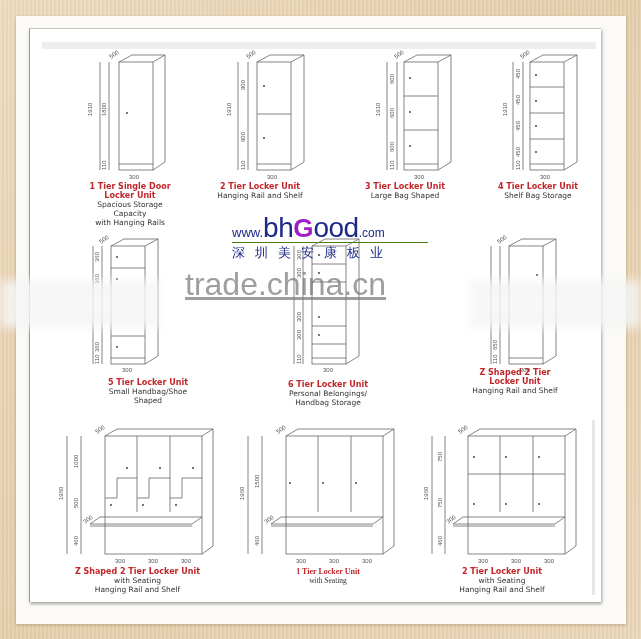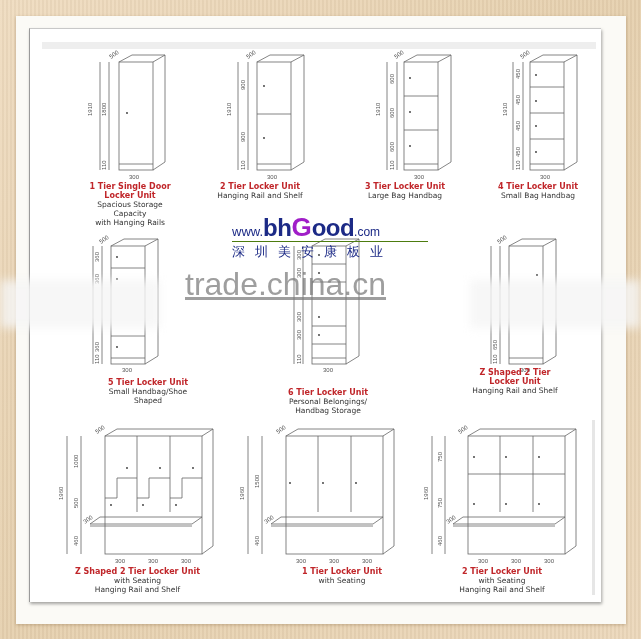--- a/index.html
+++ b/index.html
@@ -12,21 +12,21 @@
   .topbar{position:absolute;left:42px;top:42px;width:554px;height:7px;background:#eeeeee;}
   .rightbar{position:absolute;left:592px;top:420px;width:3px;height:175px;background:#e6e6e6;}
   .cell{position:absolute;}
   svg{position:absolute;left:0;top:0;overflow:visible;}
   .cap{position:absolute;text-align:center;line-height:9px;}
   .cap .t{color:#c0262a;font-weight:bold;font-size:8px;display:block;}
   .cap .s{color:#333;font-size:7.5px;display:block;}
   .logo{position:absolute;left:232px;top:212px;width:200px;}
   .logo .url{font-family:"Liberation Sans",sans-serif;color:#1c2a86;white-space:nowrap;}
   .logo .www{font-size:13px;}
-  .logo .bh{font-size:24px;font-weight:bold;letter-spacing:-0.5px;margin-top:17px;}
+  .logo .bh{font-size:28px;font-weight:normal;letter-spacing:-0.5px;margin-top:17px;}
   .logo .G{color:#a01ec8;font-size:26px;font-weight:bold;}
   .logo .com{font-size:12px;}
   .logo .cn{font-family:"DejaVu Serif",serif;color:#1c2a86;font-size:13px;letter-spacing:10px;margin-top:-2px;border-top:1px solid #4d7c0f;padding-top:1px;width:196px;}
   .wm{position:absolute;left:185px;top:266px;font-family:"Liberation Sans",sans-serif;font-size:32px;color:rgba(120,120,120,0.72);letter-spacing:0px;text-decoration:underline;}
   .blur{position:absolute;height:48px;background:rgba(245,245,245,0.82);filter:blur(5px);}
   .dimtxt{font-family:"Liberation Sans",sans-serif;font-size:6px;fill:#555;}
 </style>
 </head>
 <body>
 
@@ -107,21 +107,21 @@
     <text class="dimtxt" x="10" y="64" transform="rotate(-90 10 64)">1910</text>
     <text class="dimtxt" x="24" y="32" transform="rotate(-90 24 32)">600</text>
     <text class="dimtxt" x="24" y="66" transform="rotate(-90 24 66)">600</text>
     <text class="dimtxt" x="24" y="100" transform="rotate(-90 24 100)">600</text>
     <text class="dimtxt" x="24" y="118" transform="rotate(-90 24 118)">110</text>
     <text class="dimtxt" x="44" y="127">300</text>
   </svg>
 </div>
 <div class="cap" style="left:345px;top:182px;width:120px;">
   <span class="t">3 Tier Locker Unit</span>
-  <span class="s">Large Bag Handbag</span>
+  <span class="s">Large Bag Shaped</span>
 </div>
 
 <div class="cell" style="left:500px;top:52px;width:100px;height:120px;">
   <svg width="100" height="120">
     <g stroke="#666" fill="none" stroke-width="0.8">
       <line x1="13" y1="10" x2="13" y2="118"></line>
         <line x1="23" y1="10" x2="23" y2="118"></line>
       <rect x="30" y="10" width="34" height="108"></rect>
       <polyline points="30,10 43,3 77,3 64,10"></polyline>
         <polyline points="77,3 77,110 64,118"></polyline>
@@ -139,21 +139,21 @@
     <text class="dimtxt" x="20" y="27" transform="rotate(-90 20 27)">450</text>
     <text class="dimtxt" x="20" y="53" transform="rotate(-90 20 53)">450</text>
     <text class="dimtxt" x="20" y="79" transform="rotate(-90 20 79)">450</text>
     <text class="dimtxt" x="20" y="105" transform="rotate(-90 20 105)">450</text>
     <text class="dimtxt" x="20" y="118" transform="rotate(-90 20 118)">110</text>
     <text class="dimtxt" x="40" y="127">300</text>
   </svg>
 </div>
 <div class="cap" style="left:478px;top:182px;width:120px;">
   <span class="t">4 Tier Locker Unit</span>
-  <span class="s">Small Bag Handbag</span>
+  <span class="s">Shelf Bag Storage</span>
 </div>
 
 <div class="cell" style="left:85px;top:238px;width:90px;height:130px;">
   <svg width="90" height="130">
     <g stroke="#666" fill="none" stroke-width="0.8">
       <line x1="8" y1="8" x2="8" y2="126"></line>
         <line x1="17" y1="8" x2="17" y2="126"></line>
       <rect x="26" y="8" width="34" height="118"></rect>
       <polyline points="26,8 39,1 73,1 60,8"></polyline>
         <polyline points="73,1 73,118 60,126"></polyline>
@@ -197,21 +197,21 @@
       <circle cx="29" cy="79" r="0.9" fill="#333"></circle>
       <circle cx="29" cy="97" r="0.9" fill="#333"></circle>
     <text class="dimtxt" x="11" y="22" transform="rotate(-90 11 22)">300</text>
     <text class="dimtxt" x="11" y="40" transform="rotate(-90 11 40)">300</text>
     <text class="dimtxt" x="11" y="84" transform="rotate(-90 11 84)">300</text>
     <text class="dimtxt" x="11" y="102" transform="rotate(-90 11 102)">300</text>
     <text class="dimtxt" x="11" y="126" transform="rotate(-90 11 126)">110</text>
     <text class="dimtxt" x="33" y="134">300</text>
   </svg>
 </div>
-<div class="cap" style="left:268px;top:388px;width:120px;">
+<div class="cap" style="left:268px;top:380px;width:120px;">
   <span class="t">6 Tier Locker Unit</span>
   <span class="s">Personal Belongings/</span>
   <span class="s">Handbag Storage</span>
 </div>
 
 <div class="cell" style="left:483px;top:238px;width:90px;height:130px;">
   <svg width="90" height="130">
     <g stroke="#666" fill="none" stroke-width="0.8">
       <line x1="8" y1="8" x2="8" y2="126"></line>
         <line x1="17" y1="8" x2="17" y2="126"></line>
@@ -291,21 +291,21 @@
     <text class="dimtxt" x="38" y="6" transform="rotate(-35 38 6)">500</text>
     <text class="dimtxt" x="4" y="72" transform="rotate(-90 4 72)">1960</text>
     <text class="dimtxt" x="19" y="60" transform="rotate(-90 19 60)">1500</text>
     <text class="dimtxt" x="19" y="118" transform="rotate(-90 19 118)">460</text>
     <text class="dimtxt" x="26" y="96" transform="rotate(-35 26 96)">300</text>
     <text class="dimtxt" x="56" y="135">300</text>
     <text class="dimtxt" x="89" y="135">300</text>
     <text class="dimtxt" x="122" y="135">300</text>
   </svg>
 </div>
-<div class="cap" style="left:272px;top:567px;width:140px;">
+<div class="cap" style="left:258px;top:567px;width:140px;font-family:Liberation Serif, serif;">
   <span class="t">1 Tier Locker Unit</span>
   <span class="s">with Seating</span>
 </div>
 
 <div class="cell" style="left:420px;top:428px;width:160px;height:130px;">
   <svg width="160" height="130">
     <g stroke="#666" fill="none" stroke-width="0.8">
       <line x1="12" y1="8" x2="12" y2="126"></line>
         <line x1="25" y1="8" x2="25" y2="126"></line>
       <rect x="48" y="8" width="97" height="118"></rect>

